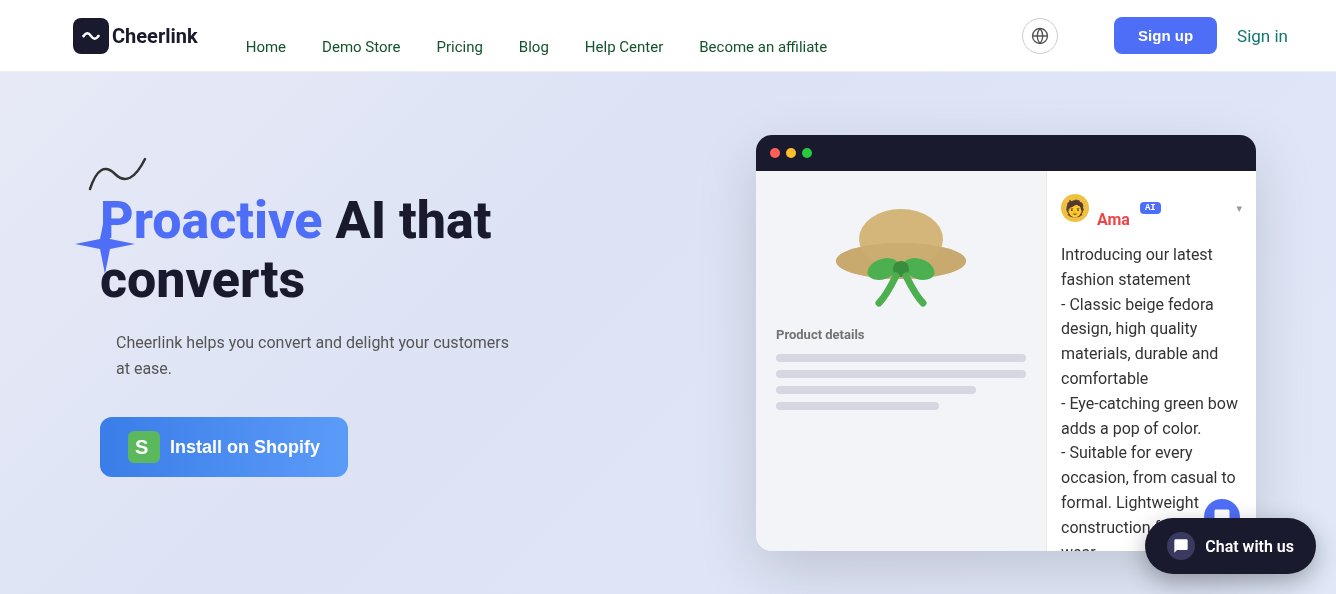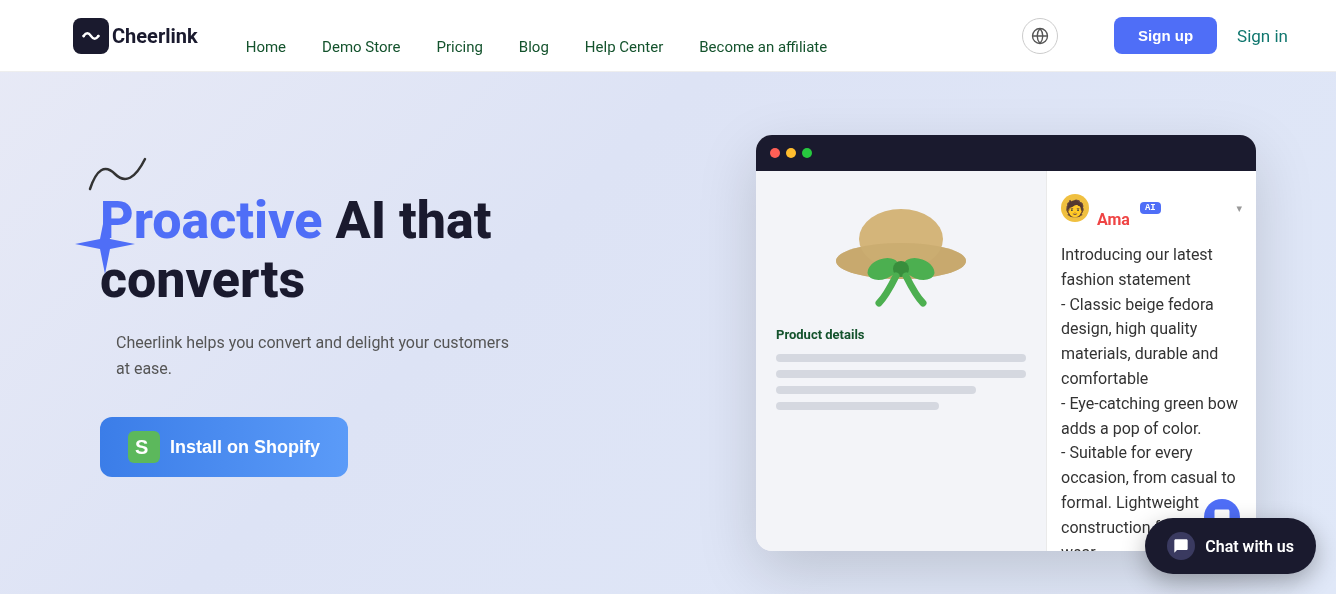--- a/index.html
+++ b/index.html
@@ -196,21 +196,21 @@
     .hat-image {
       width: 140px;
       height: 120px;
       margin: 0 auto 16px;
       position: relative;
     }
     
     .product-details-label {
       font-size: 13px;
       font-weight: 700;
-      color: #14532d;
+      color: #737373;
       margin-bottom: 12px;
     }
     .skeleton-line {
       height: 8px;
       background: #d5d8e0;
       border-radius: 4px;
       margin-bottom: 8px;
     }
     .skeleton-line.full { width: 100%; }
     .skeleton-line.mid { width: 80%; }

